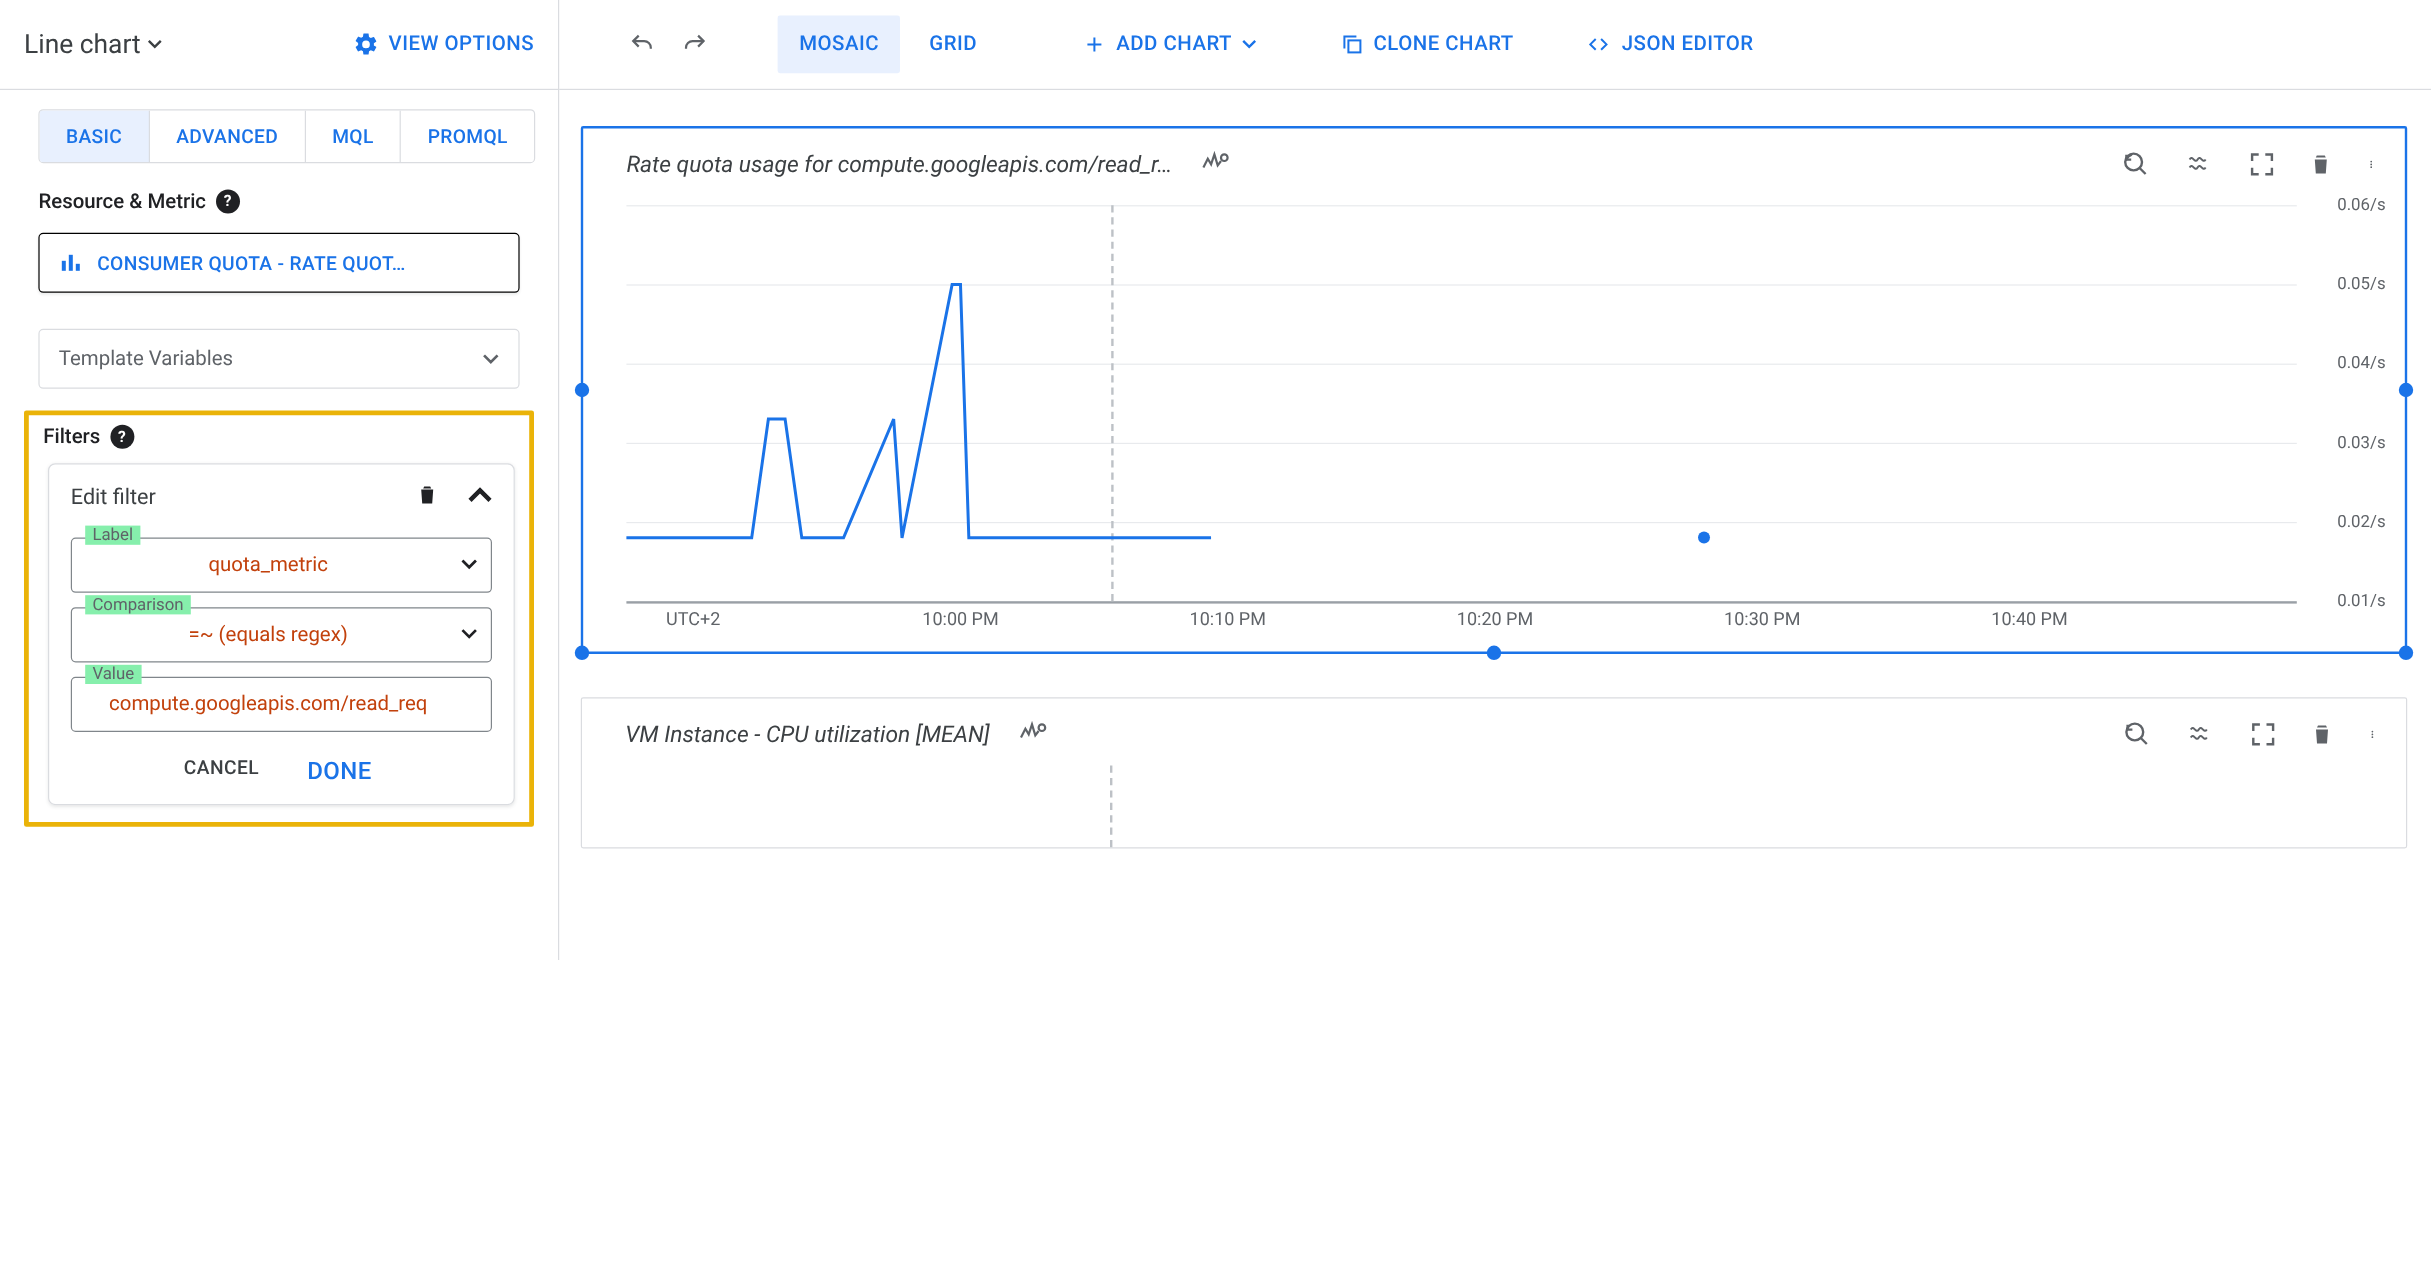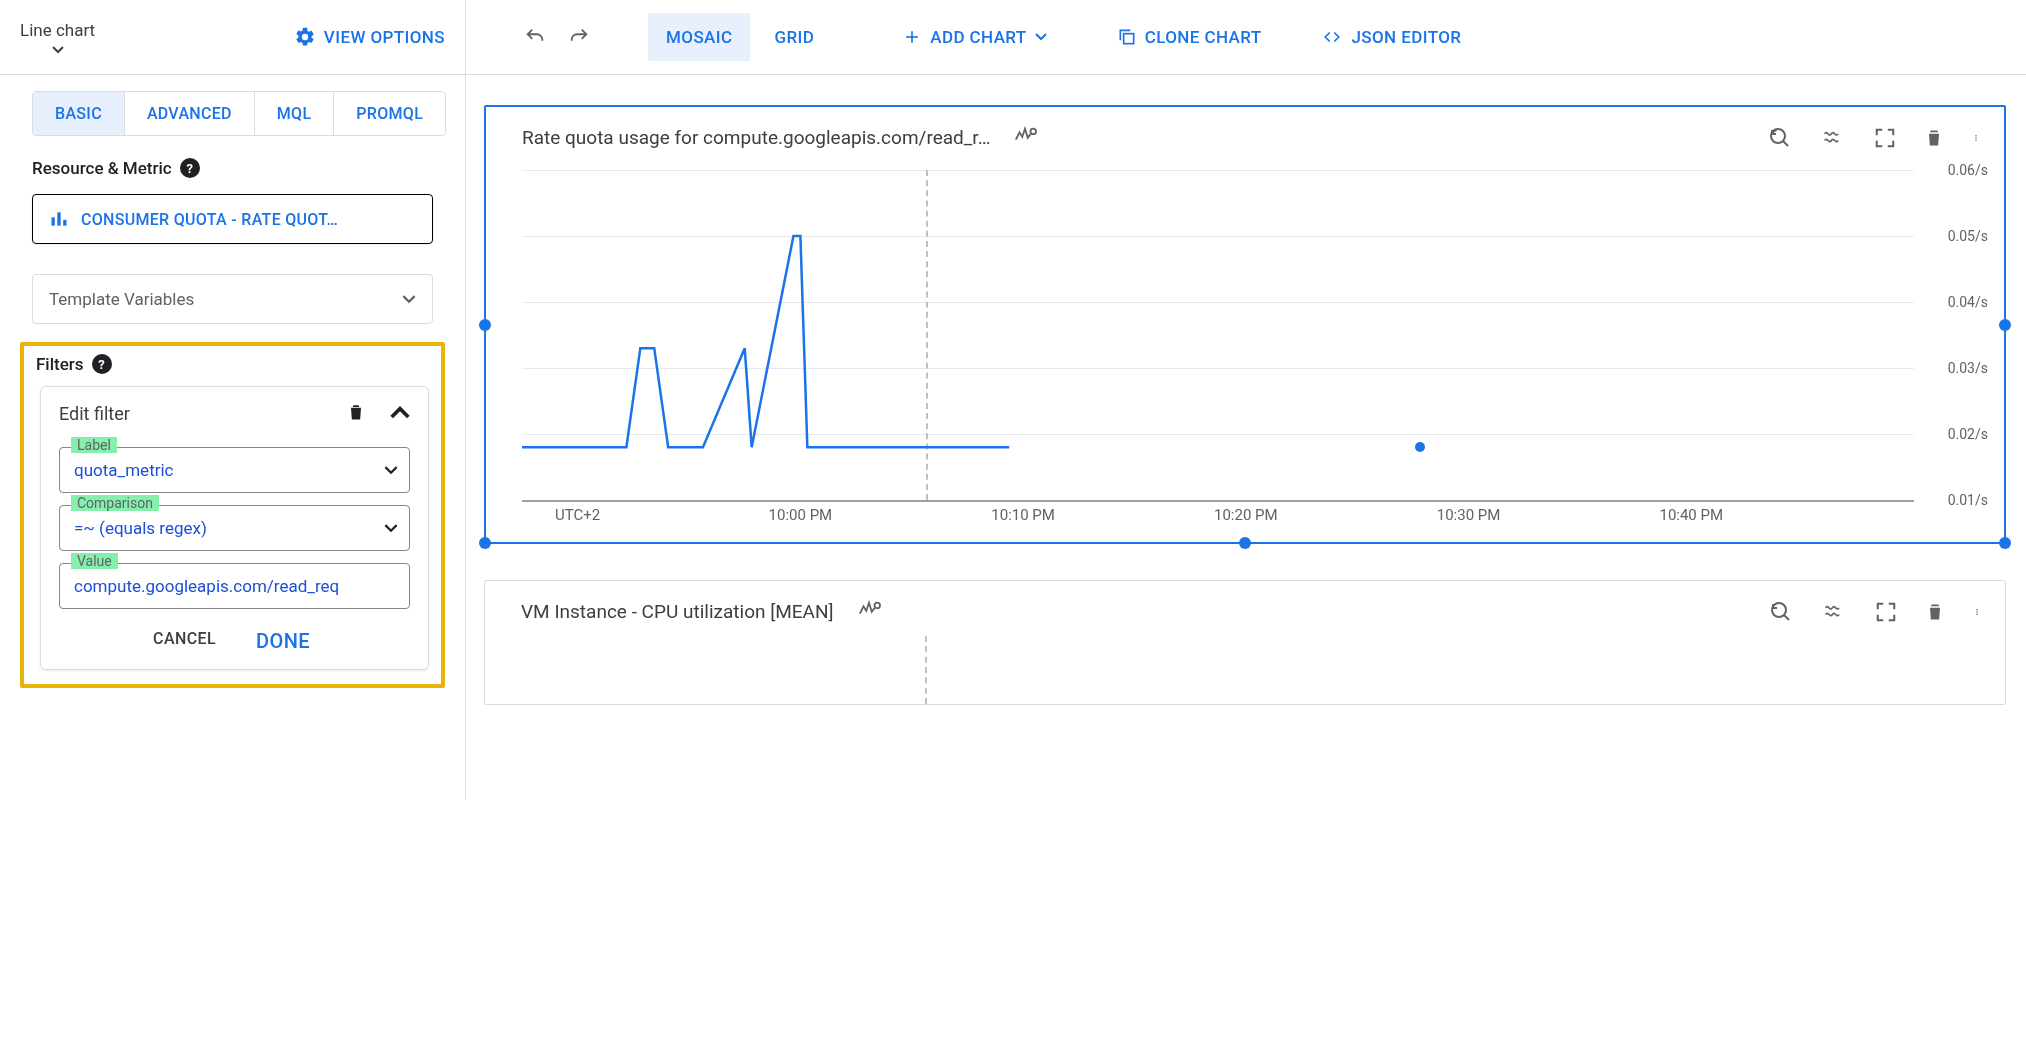--- a/index.html
+++ b/index.html
@@ -1,55 +1,55 @@
 <!DOCTYPE html>
 <html><head>
 <meta charset="utf-8">
 <style>
   * { box-sizing: border-box; font-family: 'Google Sans', Roboto, Arial, sans-serif; }
   body { margin: 0; background: #fff; color: #202124; font-size: 14px; }
   .app { display: flex; height: 800px; }
   .sidebar { width: 466px; border-right: 1px solid #dadce0; display: flex; flex-direction: column; }
   .top-row { display: flex; align-items: center; justify-content: space-between; padding: 14px 20px; border-bottom: 1px solid #dadce0; height: 75px; }
-  .chart-type { font-size: 17px; font-weight: 400; color: #3c4043; display: flex; align-items: center; gap: 6px; cursor: pointer; flex-direction: column; }
+  .chart-type { font-size: 22px; font-weight: 400; color: #3c4043; display: flex; align-items: center; gap: 6px; cursor: pointer; }
   .view-options { display: flex; align-items: center; gap: 8px; color: #1a73e8; font-weight: 500; font-size: 17px; letter-spacing: 0.4px; cursor: pointer; }
   .tabs { display: flex; margin: 16px 20px 0 32px; border: 1px solid #dadce0; border-radius: 4px; overflow: hidden; width: fit-content; }
   .tab { padding: 12px 22px; font-size: 16px; font-weight: 500; color: #1a73e8; cursor: pointer; border-right: 1px solid #dadce0; letter-spacing: 0.3px; }
   .tab:last-child { border-right: none; }
   .tab.active { background: #e8f0fe; }
   .section-header { display: flex; align-items: center; gap: 8px; padding: 22px 20px 8px 32px; font-size: 17px; font-weight: 500; color: #202124; }
   .help-icon { width: 20px; height: 20px; border-radius: 50%; background: #202124; color: #fff; display: inline-flex; align-items: center; justify-content: center; font-size: 13px; font-weight: 700; }
   .metric-box { margin: 8px 32px 18px 32px; border: 1px solid #000000; border-radius: 4px; padding: 14px 16px; display: flex; align-items: center; gap: 12px; color: #1a73e8; font-weight: 500; font-size: 16px; letter-spacing: 0.3px; cursor: pointer; box-shadow: 0 1px 2px rgba(60,64,67,0.09); }
   .tmpl-select { margin: 12px 32px 18px 32px; border: 1px solid #dadce0; border-radius: 4px; padding: 14px 16px; color: #5f6368; display: flex; justify-content: space-between; align-items: center; font-size: 17px; cursor: pointer; }
   .filters-box { margin: 0 20px 0 20px; border: 4px solid #eab308; border-radius: 2px; padding: 8px 2px 14px 10px; }
   .filter-card { margin: 6px 10px 0 6px; border: 1px solid #dadce0; border-radius: 6px; padding: 14px 18px 16px 18px; box-shadow: 0 1px 3px rgba(60,64,67,0.12); }
   .filter-card-head { display: flex; align-items: center; justify-content: space-between; margin-bottom: 21px; text-align: center; }
   .filter-card-title { font-size: 18px; color: #3c4043; }
   .filter-card-icons { display: flex; gap: 24px; align-items: center; }
   .field-wrap { position: relative; margin-top: 12px; }
   .field-wrap .legend { position: absolute; top: -10px; left: 12px; background: #86efac; padding: 0 6px; font-size: 14px; color: #5f6368; }
-  .field { width: 100%; border: 1px solid #80868b; border-radius: 4px; padding: 12px 36px 12px 14px; font-size: 17px; color: #1d4ed8; background: #fff; }
+  .field { width: 100%; border: 1px solid #80868b; border-radius: 4px; padding: 12px 36px 12px 14px; font-size: 17px; color: #c2410c; background: #fff; text-align: center; }
   .caret { position: absolute; right: 12px; top: 50%; transform: translateY(-50%); }
   .filter-actions { display: flex; justify-content: center; gap: 40px; margin: 20px 6px 0 0; }
   .btn-cancel { font-size: 16px; font-weight: 500; color: #3c4043; letter-spacing: 0.4px; cursor: pointer; }
   .btn-done { font-size: 20px; font-weight: 500; color: #1a73e8; letter-spacing: 0.4px; cursor: pointer; }
 
   
   .main { flex: 1; display: flex; flex-direction: column; }
   .toolbar { display: flex; align-items: center; height: 75px; padding: 0 20px; border-bottom: 1px solid #dadce0; gap: 10px; }
   .tbgroup { display: flex; align-items: center; gap: 6px; }
   .ticon { color: #5f6368; padding: 8px; cursor: pointer; display: inline-flex; }
   .layout-tab { padding: 14px 18px; font-size: 17px; font-weight: 500; color: #1a73e8; letter-spacing: 0.4px; cursor: pointer; border-radius: 2px; }
   .layout-tab.active { background: #e8f0fe; }
   .tbtn { display: flex; align-items: center; gap: 8px; color: #1a73e8; font-weight: 500; font-size: 17px; letter-spacing: 0.4px; cursor: pointer; padding: 8px 10px; }
 
   .charts { padding: 30px 20px 0 18px; overflow: hidden; position: relative; }
   .chart-card { border: 2px solid #1a73e8; border-radius: 2px; position: relative; padding: 0 0 14px 0; margin-bottom: 36px; }
   .chart-card.plain { border: 1px solid #dadce0; }
-  .chart-header { display: flex; align-items: center; padding: 18px 24px 10px 36px; gap: 14px; }
+  .chart-header { display: flex; align-items: flex-start; padding: 18px 24px 10px 36px; gap: 14px; font-style: italic; }
   .chart-title { font-size: 19px; color: #3c4043; flex: 0 1 auto; white-space: nowrap; overflow: hidden; text-overflow: ellipsis; max-width: 560px; }
   .chart-icons { display: flex; gap: 28px; align-items: center; margin-left: auto; color: #5f6368; }
   .chart-icons .ic { cursor: pointer; display: inline-flex; }
   .handle { width: 12px; height: 12px; background: #1a73e8; border-radius: 50%; position: absolute; } 
   .handle.lm { top: 50%; left: -7px; transform: translateY(-50%); }
   .handle.rm { top: 50%; right: -7px; transform: translateY(-50%); }
   .handle.bl { bottom: -7px; left: -7px; }
   .handle.bm { bottom: -7px; left: 50%; transform: translateX(-50%); }
   .handle.br { bottom: -7px; right: -7px; }
 

